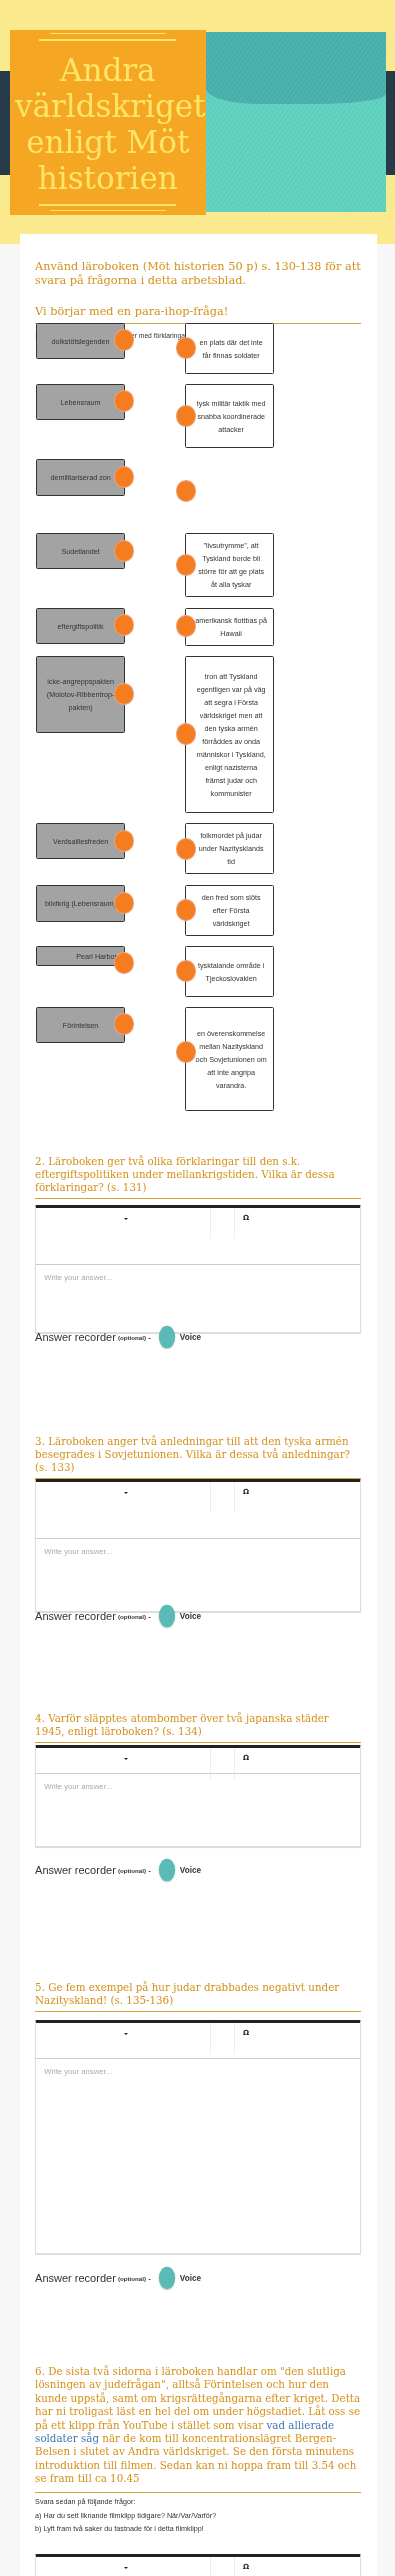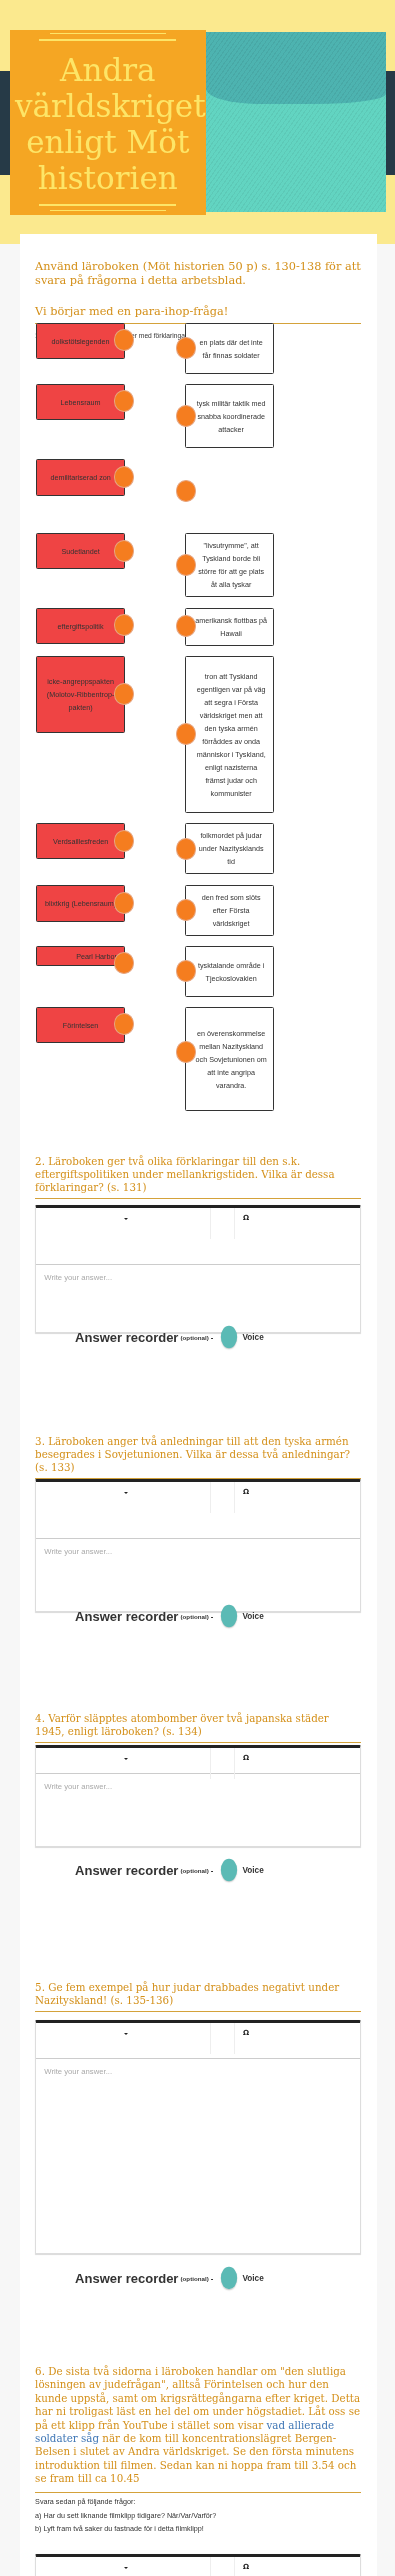--- a/index.html
+++ b/index.html
@@ -30,28 +30,28 @@
   .editor { position: absolute; left: 15.5px; width: 326px; border: 0.5px solid #ddd; border-top: 3.1px solid #222; border-radius: 1.5px 1.5px 0 0; background: #fff; box-shadow: 0 0.5px 1px rgba(0,0,0,0.15); }
   .toolbar { height: 57px; border-bottom: 1px solid #ccc; position: relative; }
   .tb-dropdown { position: absolute; left: 0; top: 0; width: 175px; height: 31px; border-right: 0.5px solid #eee; }
   .tb-caret { position: absolute; left: 88px; top: 10.3px; width: 0; height: 0; border-left: 2.1px solid transparent; border-right: 2.1px solid transparent; border-top: 2.6px solid #222; }
   .tb-gap { position: absolute; left: 175px; top: 0; width: 24px; height: 31px; border-right: 0.5px solid #eee; }
   .tb-omega { position: absolute; left: 207px; top: 5.2px; font-size: 7.2px; font-weight: bold; color: #222; font-family: "DejaVu Sans", sans-serif; }
   .answer { width: 100%; border: none; resize: none; font-family: "Liberation Sans", sans-serif; font-size: 7.7px; color: #333; padding: 8.2px 8.2px; outline: none; background: #fff; display: block; }
   .answer::placeholder { color: #aaa; }
 
   .recorder { position: absolute; left: 15.5px; height: 24px; display: flex; align-items: center; font-family: "Liberation Sans", sans-serif; color: #333; }
-  .rec-label { font-weight: bold; font-size: 13px; margin-left: 40px; }
+  .rec-label { font-weight: normal; font-size: 11px; }
   .rec-opt { font-weight: bold; font-size: 6.2px; margin-left: 2.1px; }
   .rec-dash { font-weight: bold; font-size: 7.7px; margin-left: 2.1px; }
   .rec-btn { width: 24px; height: 34px; border-radius: 50%; background: #5bbab5; margin-left: 4.1px; box-shadow: 0 1.5px 2.1px rgba(0,0,0,0.2); transform: scale(0.68, 0.66); }
   .rec-voice { font-weight: bold; font-size: 8.2px; margin-left: 1px; }
 
   
-  .match-left { position: absolute; left: 16.5px; width: 89px; border: 0.5px solid #333; border-radius: 1.5px; background: #ef4444; font-family: "Liberation Sans", sans-serif; font-size: 7.2px; color: #333; text-align: center; display: flex; align-items: center; justify-content: center; line-height: 13px; padding: 0 7.2px; }
+  .match-left { position: absolute; left: 16.5px; width: 89px; border: 0.5px solid #333; border-radius: 1.5px; background: #a3a3a3; font-family: "Liberation Sans", sans-serif; font-size: 7.2px; color: #333; text-align: center; display: flex; align-items: center; justify-content: center; line-height: 13px; padding: 0 7.2px; }
   .match-right { position: absolute; left: 165px; width: 89px; border: 0.5px solid #333; border-radius: 1.5px; background: #fff; font-family: "Liberation Sans", sans-serif; font-size: 7.2px; color: #333; text-align: center; display: flex; align-items: center; justify-content: center; line-height: 13px; padding: 0 5.2px 0 9.3px; }
   .dot { position: absolute; width: 20.6px; height: 21.6px; border-radius: 50%; background: #f57d1f; border: 0.5px solid #e6a580; }
 </style>
 </head>
 <body>
 
 <div class="header-bg"></div>
 <div class="dark-band"></div>
 <div class="title-box">
   <div class="title-line l1"></div>

